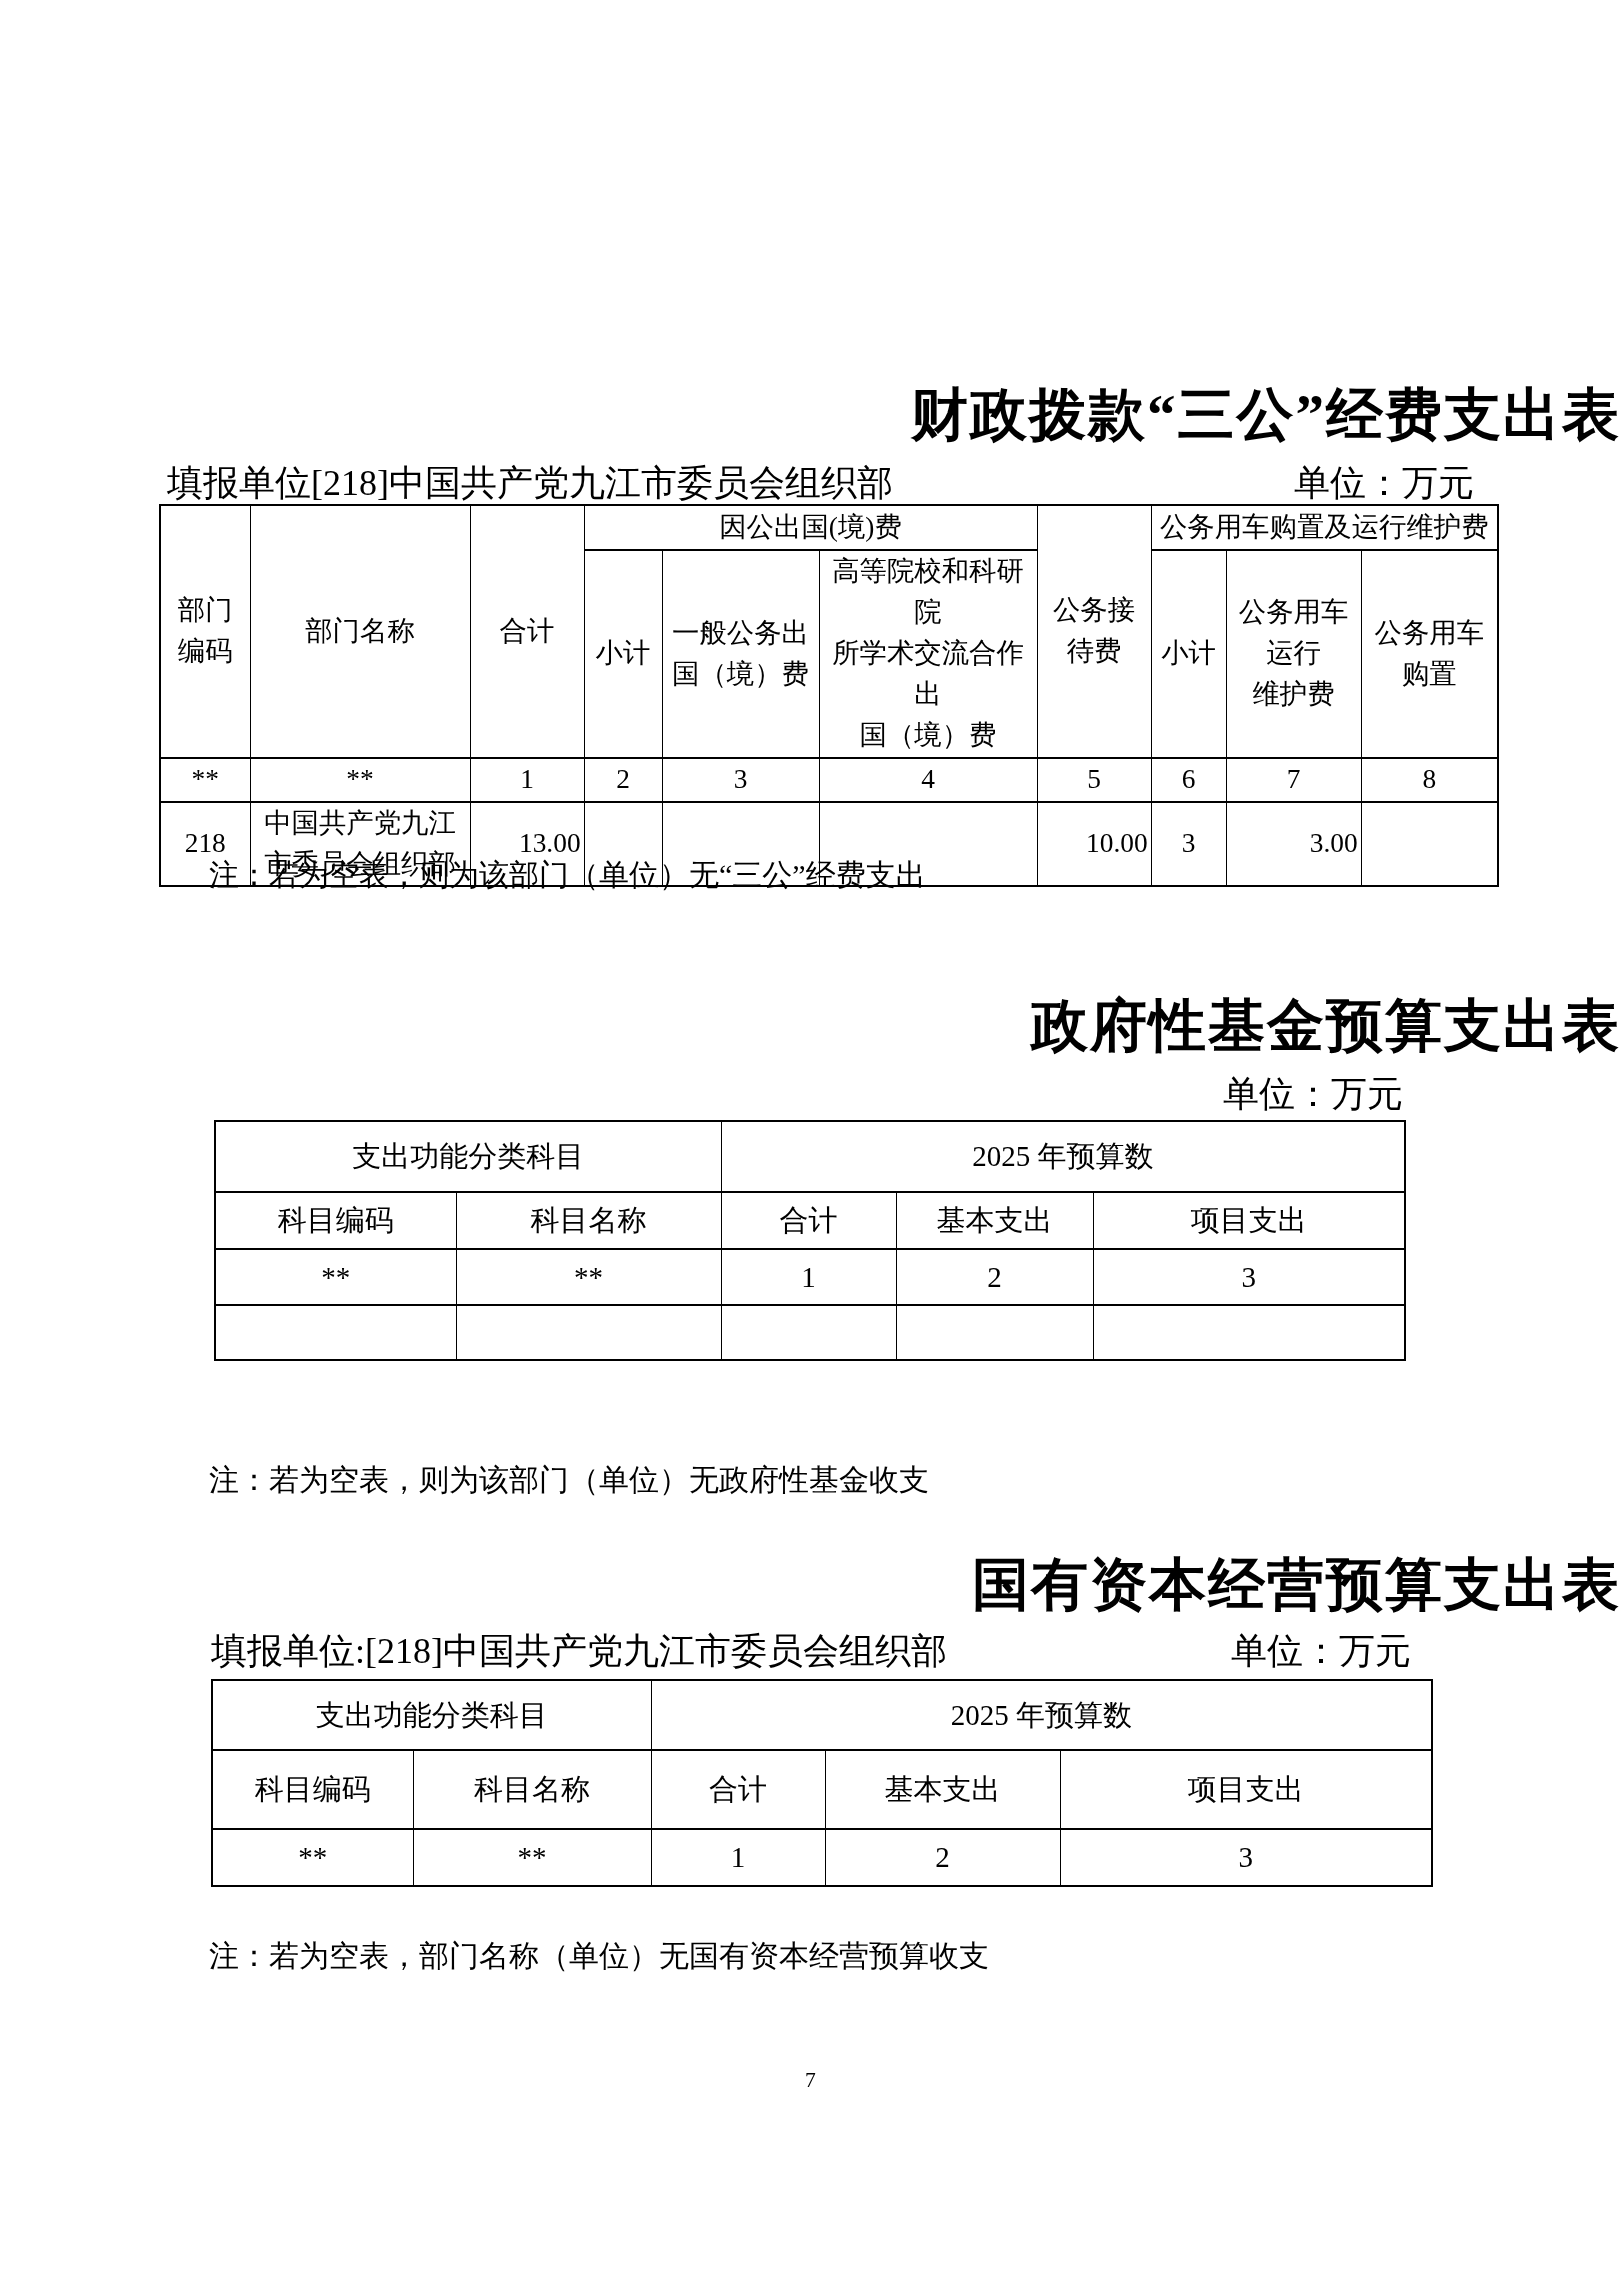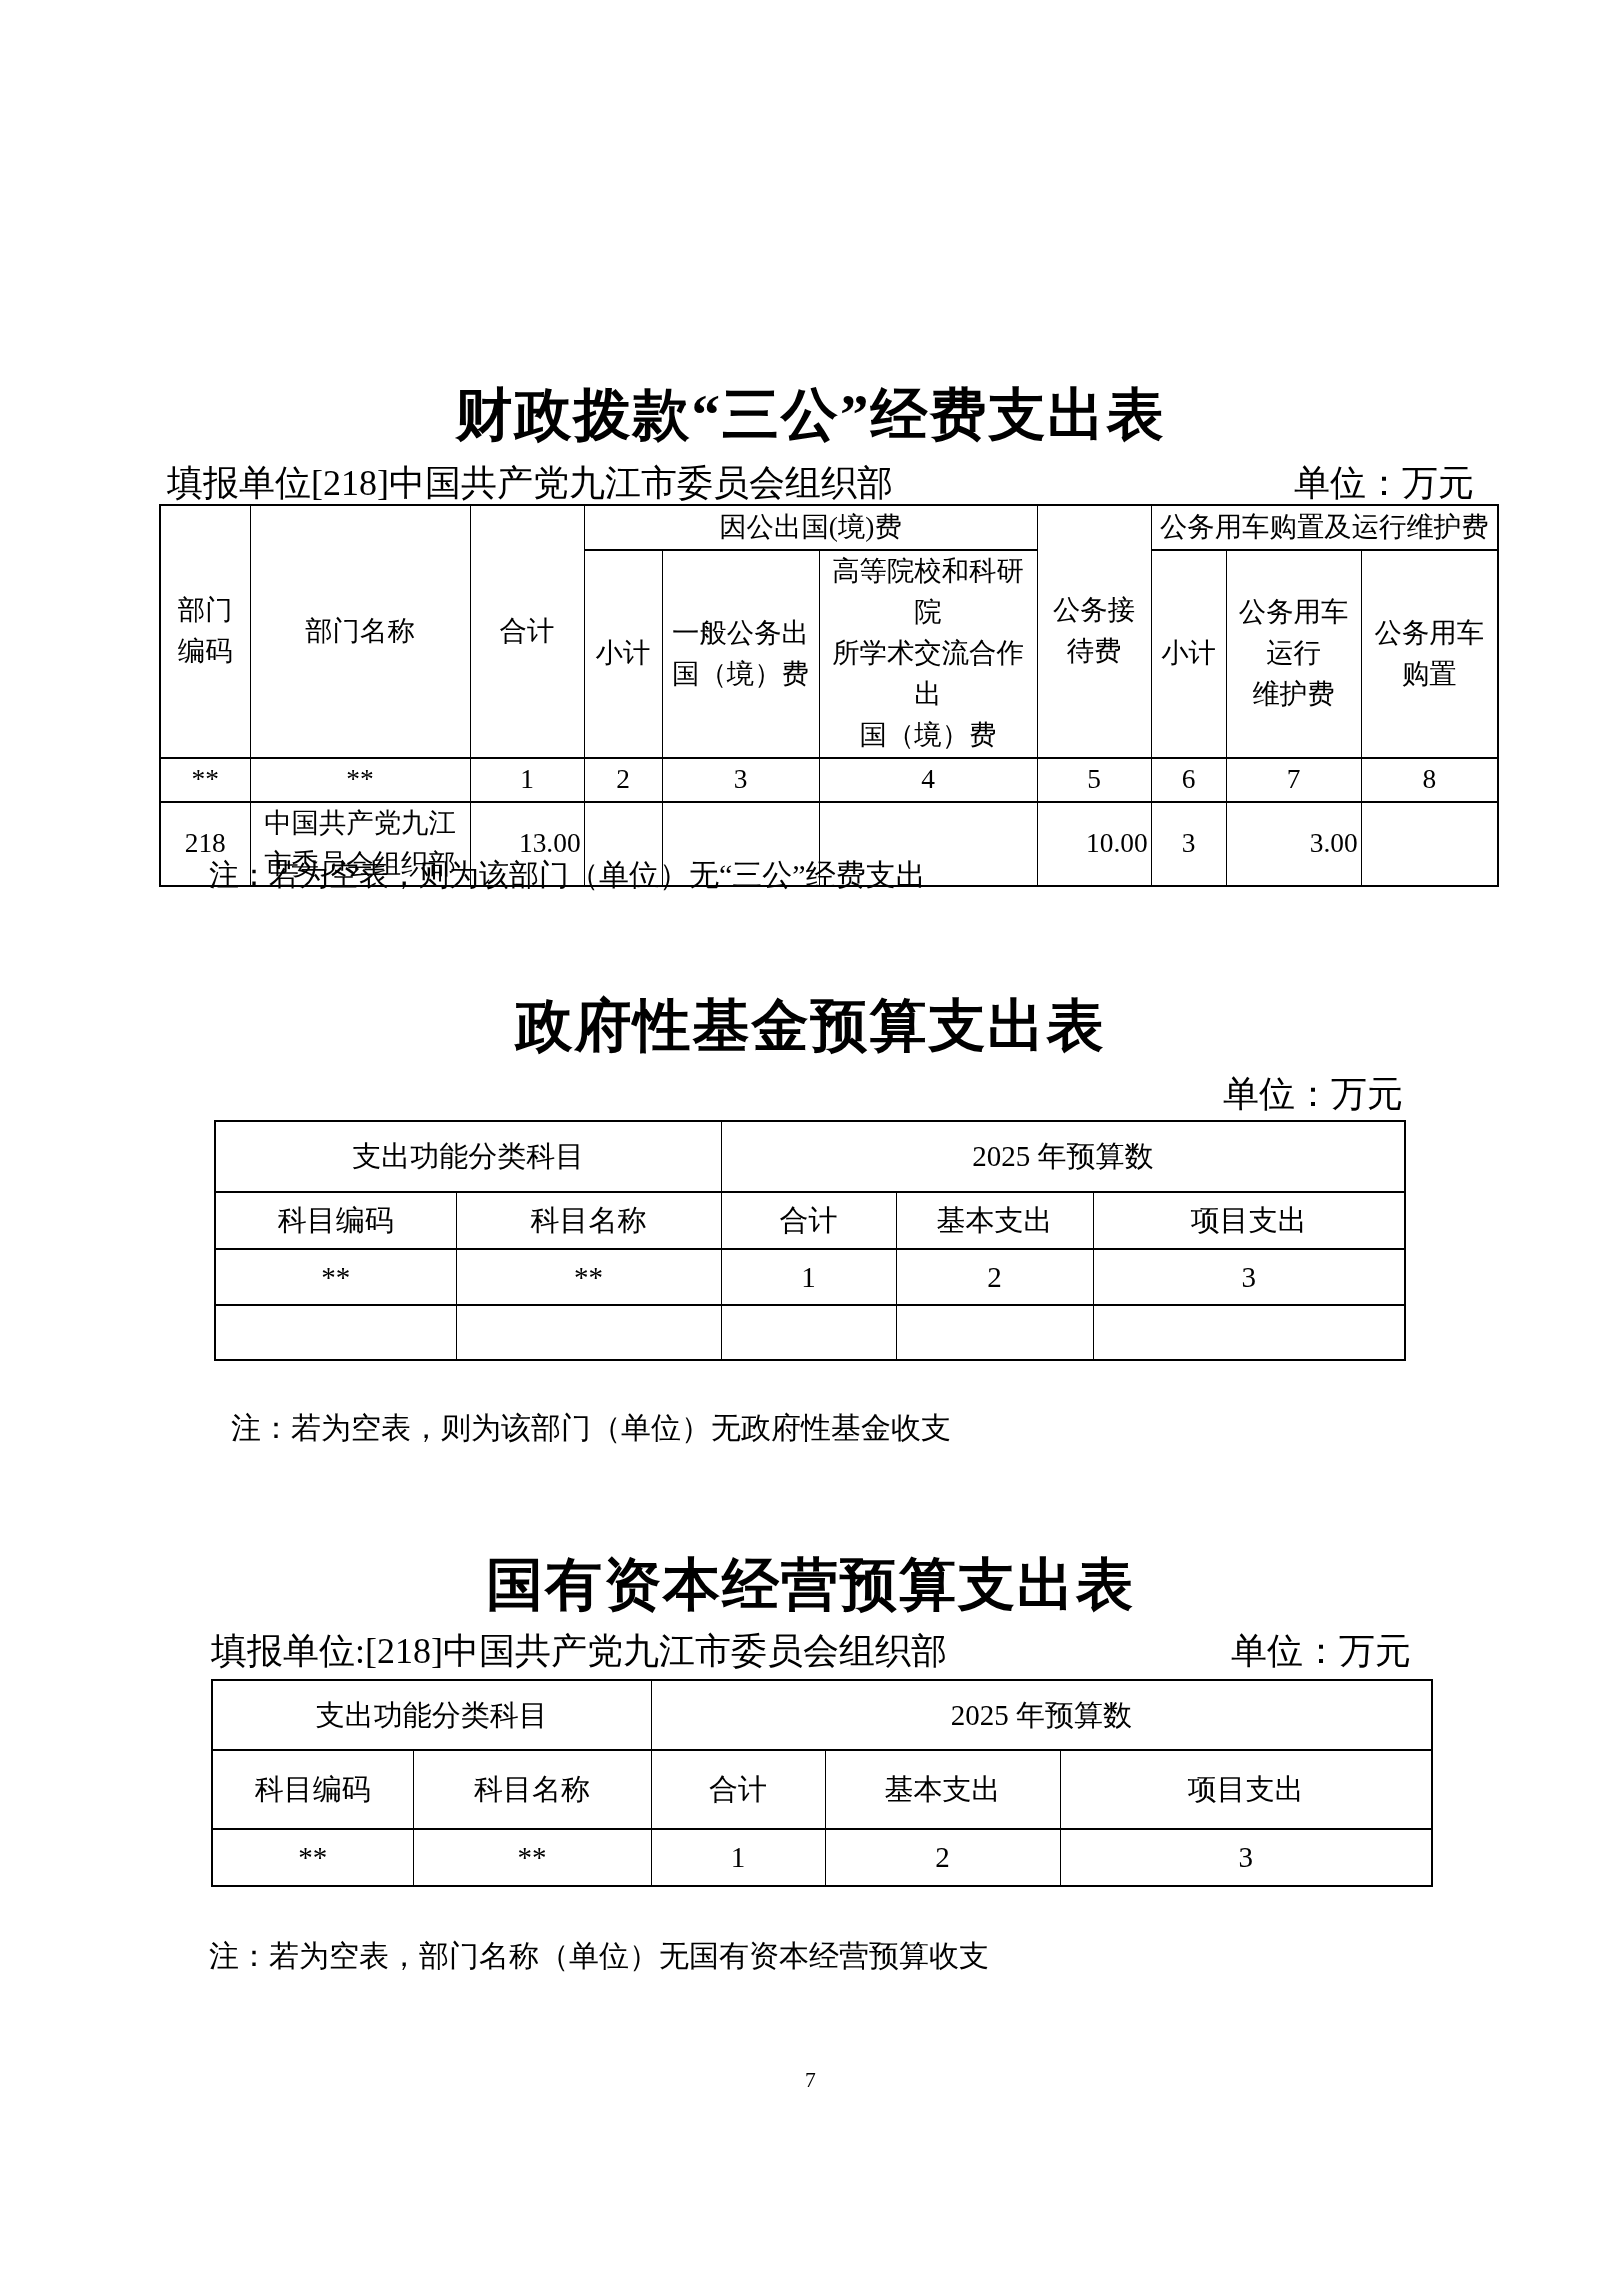--- a/index.html
+++ b/index.html
@@ -5,21 +5,21 @@
   html,body{margin:0;padding:0;}
   body{
     width:1621px;height:2293px;
     background:#ffffff;
     position:relative;
     font-family:"Liberation Serif","DejaVu Serif",serif;
     color:#000;
   }
   .abs{position:absolute;}
   .doc-title{
-    left:0;right:0;text-align:center;
+    left:0;right:0;text-align:right;
     font-size:57px;font-weight:bold;letter-spacing:2px;
     white-space:nowrap;
   }
   .subline{font-size:36px;white-space:nowrap;}
   .note{font-size:30px;white-space:nowrap;}
   .pagenum{left:0;right:0;text-align:center;font-size:21.6px;}
   table{
     border-collapse:collapse;
     table-layout:fixed;
     border:2px solid #000;
@@ -159,21 +159,21 @@
   <tr class="r4">
     <td></td>
     <td></td>
     <td></td>
     <td></td>
     <td></td>
   </tr>
 </tbody>
   </table>
 
-<div class="abs note" style="top:1408px;left:209px;margin-left:22px;">注：若为空表，则为该部门（单位）无政府性基金收支</div>
+<div class="abs note" style="top:1460px;left:209px;">注：若为空表，则为该部门（单位）无政府性基金收支</div>
 
 <div class="abs doc-title" style="top:1547px;">国有资本经营预算支出表</div>
 <div class="abs subline" style="top:1627px;left:211px;">填报单位:[218]中国共产党九江市委员会组织部</div>
 <div class="abs subline" style="top:1627px;right:210px;">单位：万元</div>
 
 <table class="abs t3" style="top:1679px;left:211px;">
   <colgroup>
     <col style="width:201px">
       <col style="width:238px">
       <col style="width:174px">

